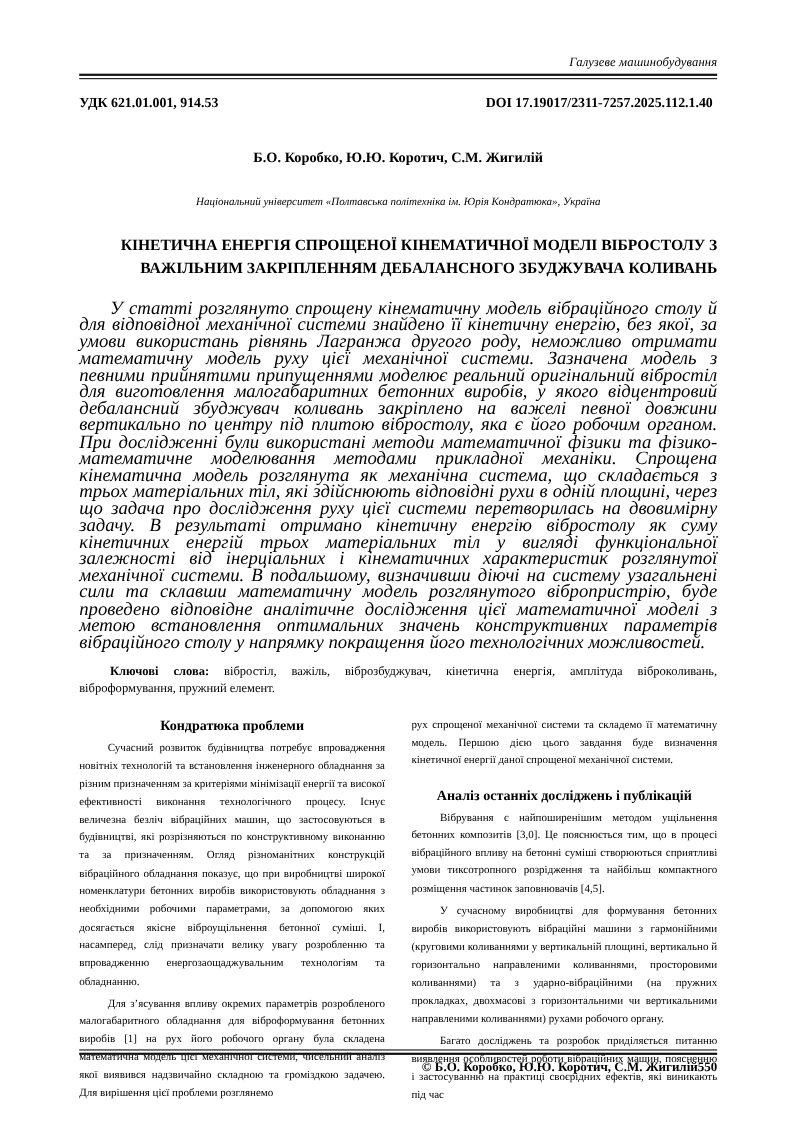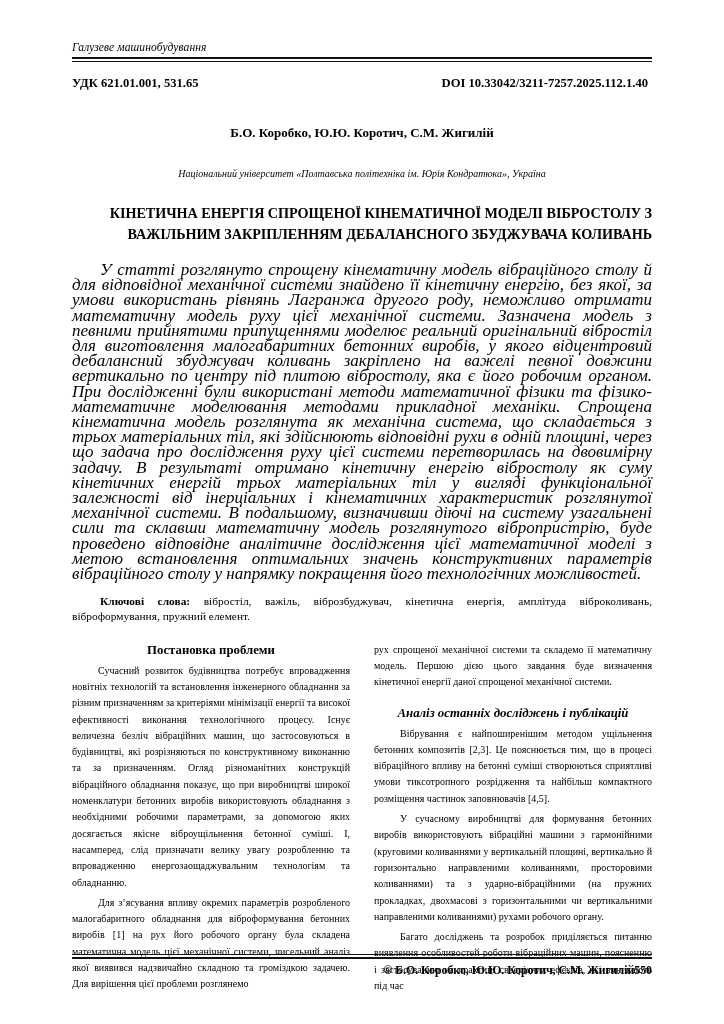--- a/index.html
+++ b/index.html
@@ -24,25 +24,25 @@
   .content {
     position: absolute;
     left: 72px;
     right: 72px;
     top: 0;
     bottom: 0;
   }
 
   
   .running-head {
-    text-align: left;
+    text-align: right;
     font-style: italic;
     font-size: 11.5px;
     line-height: 14px;
-    padding-top: 40px;
+    padding-top: 50px;
     letter-spacing: .1px;
   }
   .rule-double-top {
     margin-top: 3px;
     border-top: 2.5px solid #111;
     border-bottom: 1px solid #111;
     height: 2px;
     box-sizing: content-box;
   }
 
@@ -117,21 +117,20 @@
   }
   .sect-head {
     text-align: center;
     font-weight: bold;
     font-size: 12.8px;
     line-height: 17px;
     margin: 0 0 4px 0;
   }
   .sect-head.spaced {
     margin-top: 14px;
-    font-style: italic;
   }
   .body-p {
     font-size: 10px;
     line-height: 16.3px;
     text-align: justify;
     text-indent: 26px;
     margin: 0;
     hyphens: none;
   }
   .body-p + .body-p {
@@ -164,48 +163,48 @@
 <body>
 
 <div class="page">
   <div class="content">
 
     <div class="running-head">Галузеве машинобудування</div>
 
     <div class="rule-double-top"></div>
 
     <div class="udc-row">
-      <span class="udc">УДК 621.01.001, 531.65</span>
-      <span class="doi">DOI 10.33042/3211-7257.2025.112.1.40</span>
+      <span class="udc">УДК 621.01.001, 914.53</span>
+      <span class="doi">DOI 17.19017/2311-7257.2025.112.1.40</span>
     </div>
 
     <div class="authors">Б.О. Коробко, Ю.Ю. Коротич, С.М. Жигилій</div>
 
     <div class="affiliation">Національний університет «Полтавська політехніка ім. Юрія Кондратюка», Україна</div>
 
     <h1 class="article-title">КІНЕТИЧНА ЕНЕРГІЯ СПРОЩЕНОЇ КІНЕМАТИЧНОЇ МОДЕЛІ ВІБРОСТОЛУ З ВАЖІЛЬНИМ ЗАКРІПЛЕННЯМ ДЕБАЛАНСНОГО ЗБУДЖУВАЧА КОЛИВАНЬ</h1>
 
     <div class="abstract">У статті розглянуто спрощену кінематичну модель вібраційного столу й для відповідної механічної системи знайдено її кінетичну енергію, без якої, за умови використань рівнянь Лагранжа другого роду, неможливо отримати математичну модель руху цієї механічної системи. Зазначена модель з певними прийнятими припущеннями моделює реальний оригінальний вібростіл для виготовлення малогабаритних бетонних виробів, у якого відцентровий дебалансний збуджувач коливань закріплено на важелі певної довжини вертикально по центру під плитою вібростолу, яка є його робочим органом. При дослідженні були використані методи математичної фізики та фізико-математичне моделювання методами прикладної механіки. Спрощена кінематична модель розглянута як механічна система, що складається з трьох матеріальних тіл, які здійснюють відповідні рухи в одній площині, через що задача про дослідження руху цієї системи перетворилась на двовимірну задачу. В результаті отримано кінетичну енергію вібростолу як суму кінетичних енергій трьох матеріальних тіл у вигляді функціональної залежності від інерціальних і кінематичних характеристик розглянутої механічної системи. В подальшому, визначивши діючі на систему узагальнені сили та склавши математичну модель розглянутого вібропристрію, буде проведено відповідне аналітичне дослідження цієї математичної моделі з метою встановлення оптимальних значень конструктивних параметрів вібраційного столу у напрямку покращення його технологічних можливостей.</div>
 
     <div class="keywords">
       <b>Ключові слова:</b><span> вібростіл, важіль, віброзбуджувач, кінетична енергія, амплітуда віброколивань, віброформування, пружний елемент.</span>
     </div>
 
     <div class="columns">
 
       <div class="col">
-        <h2 class="sect-head">Постановка проблеми</h2>
+        <h2 class="sect-head">Кондратюка проблеми</h2>
         <p class="body-p">Сучасний розвиток будівництва потребує впровадження новітніх технологій та встановлення інженерного обладнання за різним призначенням за критеріями мінімізації енергії та високої ефективності виконання технологічного процесу. Існує величезна безліч вібраційних машин, що застосовуються в будівництві, які розрізняються по конструктивному виконанню та за призначенням. Огляд різноманітних конструкцій вібраційного обладнання показує, що при виробництві широкої номенклатури бетонних виробів використовують обладнання з необхідними робочими параметрами, за допомогою яких досягається якісне віброущільнення бетонної суміші. І, насамперед, слід призначати велику увагу розробленню та впровадженню енергозаощаджувальним технологіям та обладнанню.</p>
         <p class="body-p">Для з’ясування впливу окремих параметрів розробленого малогабаритного обладнання для віброформування бетонних виробів [1] на рух його робочого органу була складена математична модель цієї механічної системи, чисельний аналіз якої виявився надзвичайно складною та громіздкою задачею. Для вирішення цієї проблеми розглянемо</p>
       </div>
 
       <div class="col">
         <p class="body-p" style="text-indent:0">рух спрощеної механічної системи та складемо її математичну модель. Першою дією цього завдання буде визначення кінетичної енергії даної спрощеної механічної системи.</p>
         <h2 class="sect-head spaced">Аналіз останніх досліджень і публікацій</h2>
-        <p class="body-p">Вібрування є найпоширенішим методом ущільнення бетонних композитів [2,3]. Це пояснюється тим, що в процесі вібраційного впливу на бетонні суміші створюються сприятливі умови тиксотропного розрідження та найбільш компактного розміщення частинок заповнювачів [4,5].</p>
+        <p class="body-p">Вібрування є найпоширенішим методом ущільнення бетонних композитів [3,0]. Це пояснюється тим, що в процесі вібраційного впливу на бетонні суміші створюються сприятливі умови тиксотропного розрідження та найбільш компактного розміщення частинок заповнювачів [4,5].</p>
         <p class="body-p">У сучасному виробництві для формування бетонних виробів використовують вібраційні машини з гармонійними (круговими коливаннями у вертикальній площині, вертикально й горизонтально направленими коливаннями, просторовими коливаннями) та з ударно-вібраційними (на пружних прокладках, двохмасові з горизонтальними чи вертикальними направленими коливаннями) рухами робочого органу.</p>
         <p class="body-p">Багато досліджень та розробок приділяється питанню виявлення особливостей роботи вібраційних машин, поясненню і застосуванню на практиці своєрідних ефектів, які виникають під час</p>
       </div>
 
     </div>
   </div>
 
   <div class="footer">
     <div class="rule-double-bottom"></div>
     <div class="footer-row">

